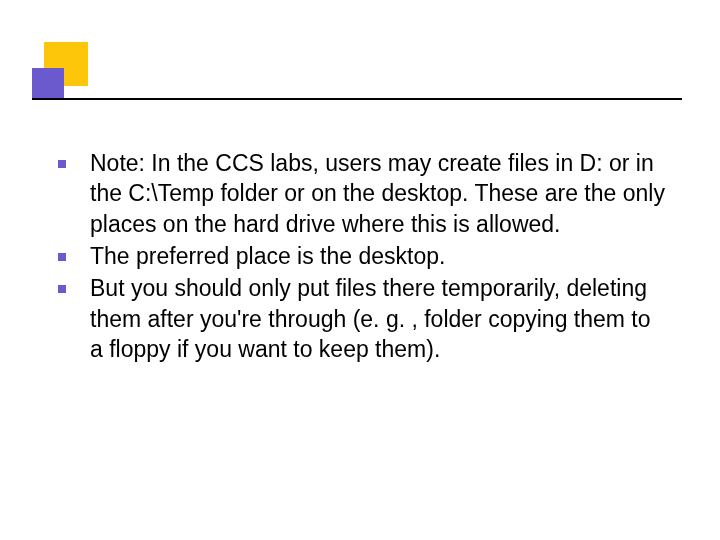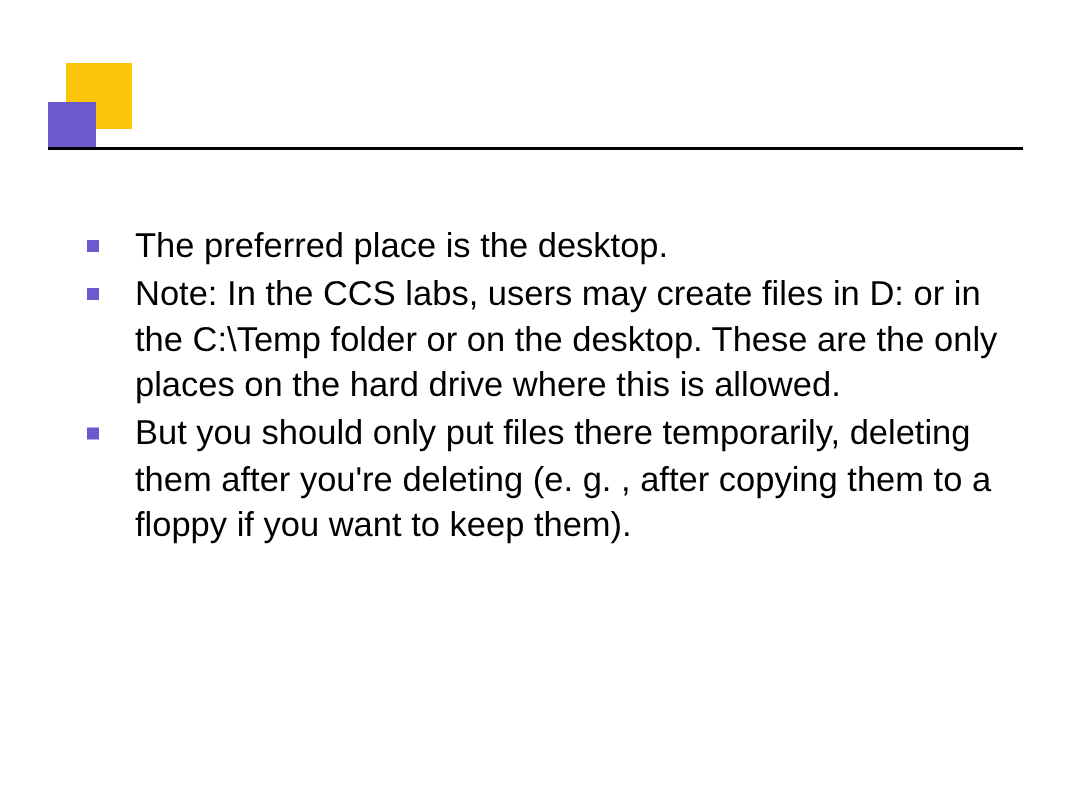--- a/index.html
+++ b/index.html
@@ -78,26 +78,26 @@
   <div class="header-decor">
     <div class="yellow-square"></div>
     <div class="purple-square"></div>
   </div>
   <div class="hr-line"></div>
 
   <div class="body">
     <ul class="bullet-list">
       <li class="bullet-item">
         <span class="bullet-marker"></span>
+        <span class="bullet-text">Note: In the CCS labs, users may create files in D: or in the C:\Temp folder or on the desktop.  These are the only places on the hard drive where this is allowed.</span>
+      </li>
+      <li class="bullet-item">
+        <span class="bullet-marker"></span>
         <span class="bullet-text">The preferred place is the desktop.</span>
       </li>
       <li class="bullet-item">
         <span class="bullet-marker"></span>
-        <span class="bullet-text">Note: In the CCS labs, users may create files in D: or in the C:\Temp folder or on the desktop.  These are the only places on the hard drive where this is allowed.</span>
-      </li>
-      <li class="bullet-item">
-        <span class="bullet-marker"></span>
-        <span class="bullet-text">But you should only put files there temporarily, deleting them after you're deleting (e. g. , after copying them to a floppy if you want to keep them).</span>
+        <span class="bullet-text">But you should only put files there temporarily, deleting them after you're through (e. g. , folder copying them to a floppy if you want to keep them).</span>
       </li>
     </ul>
   </div>
 
 </div>
 
 </body></html>

